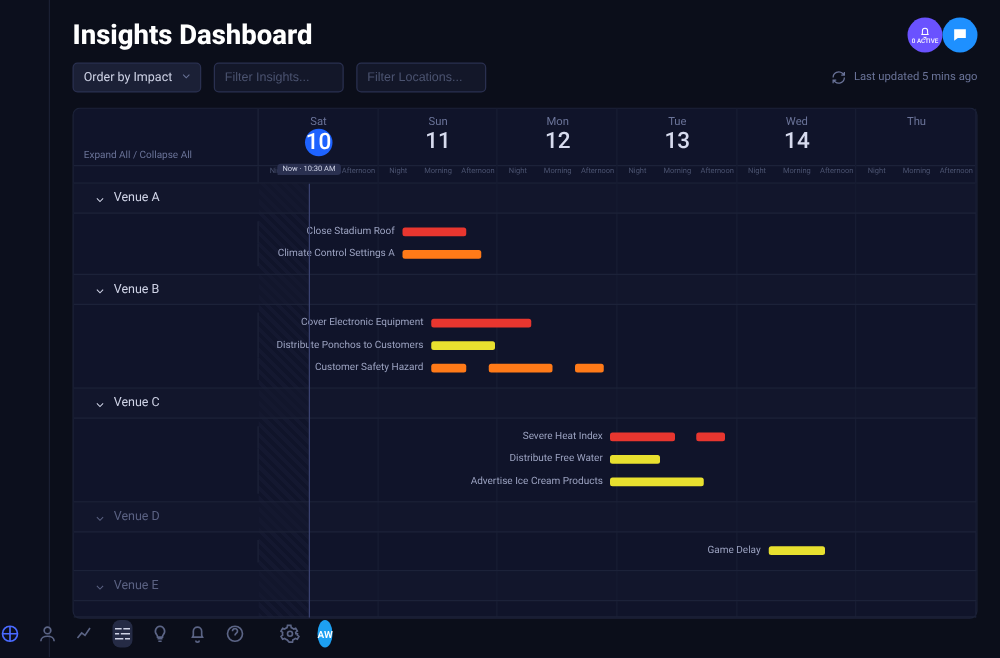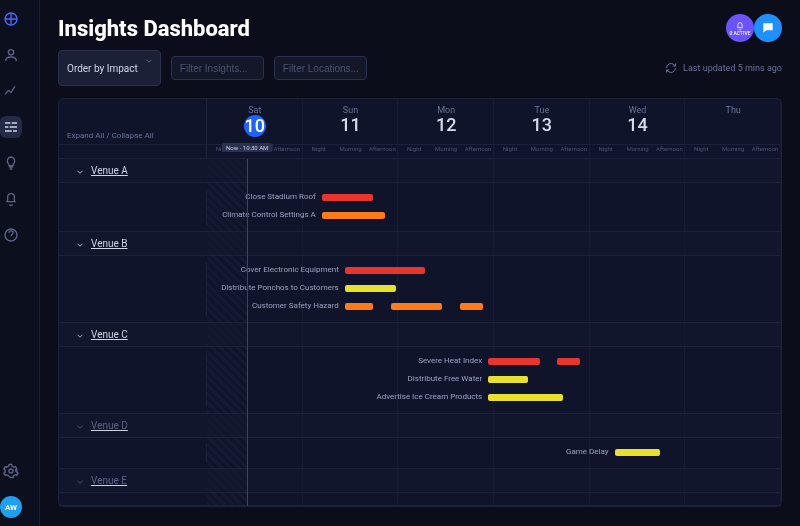--- a/index.html
+++ b/index.html
@@ -1,56 +1,56 @@
 <!DOCTYPE html>
 <html><head>
 <meta charset="utf-8">
 <style>
   * { box-sizing: border-box; margin: 0; padding: 0; }
   html, body { width: 800px; height: 526px; overflow: hidden; font-family: -apple-system, BlinkMacSystemFont, "Segoe UI", Roboto, sans-serif; background:#0b0e1a; color:#cfd3e6; }
   .app { display:flex; width:100%; height:100%; }
-  .sidebar { width:40px; background:#0c0f1d; border-right:1px solid #1a1f33; display:flex; flex-direction:column; align-items:flex-start; padding:8px 0; gap:14px; }
+  .sidebar { width:40px; background:#0c0f1d; border-right:1px solid #1a1f33; display:flex; flex-direction:row; align-items:flex-end; padding:8px 0; gap:14px; }
   .sidebar .sp { flex:1; }
   .side-icon { width:22px; height:22px; display:flex; align-items:center; justify-content:center; color:#5b6485; border-radius:6px; cursor:pointer; }
   .side-icon.active { background:#252b45; color:#cfd3e6; }
   .side-icon svg { width:16px; height:16px; }
   .avatar-badge { width:22px; height:22px; border-radius:50%; background:#1da0f2; color:#fff; font-size:8px; font-weight:600; display:flex; align-items:center; justify-content:center; }
   .main { flex:1; display:flex; flex-direction:column; }
   .topbar { display:flex; align-items:center; padding:14px 18px 8px 18px; }
   .title { font-size:22px; font-weight:800; color:#fff; flex:1; }
   .top-btn { width:28px; height:28px; border-radius:50%; display:flex; flex-direction:column; align-items:center; justify-content:center; font-size:6px; font-weight:600; color:#fff; cursor:pointer; }
   .notif { background:#6a52ff; }
   .notif .sub { font-size:5px; line-height:5px; opacity:.9;}
   .chatb { background:#1e90ff; }
   .chatb svg { width:14px; height:14px; }
   .controls { display:flex; align-items:center; padding:0 18px 12px 18px; gap:10px; }
-  .select { background:#1b2036; color:#cfd3e6; border:1px solid #2a3050; border-radius:4px; height:36px; padding:0 22px 0 8px; font-size:10px; display:flex; align-items:center; position:relative; cursor:pointer; }
+  .select { background:#1b2036; color:#cfd3e6; border:1px solid #2a3050; border-radius:4px; height:24px; padding:0 22px 0 8px; font-size:10px; display:flex; align-items:center; position:relative; cursor:pointer; }
   .select .chev { position:absolute; right:6px; top:5px; }
-  .input { background:#131729; border:1px solid #2a3050; border-radius:4px; height:24px; width:93px; padding:0 8px; font-size:10px; color:#cfd3e6; }
+  .input { background:#131729; border:1px solid #2a3050; border-radius:4px; height:24px; width:104px; padding:0 8px; font-size:10px; color:#cfd3e6; }
   .input::placeholder { color:#4b5370; }
   .controls .sp { flex:1; }
   .refresh { color:#6a7398; font-size:9px; display:flex; align-items:center; gap:6px; cursor:pointer; }
   .refresh svg { width:12px; height:12px; }
   .timeline-wrap { flex:1; overflow:hidden; padding:0 18px 0 18px; }
   .timeline { position:relative; border:1px solid #1c2239; border-radius:6px; background:#10142a; }
   .day-header { display:flex; height:46px; border-bottom:1px solid #1c2239; }
   .row-label-col { width:148px; flex:0 0 148px; border-right:1px solid #1c2239; display:flex; align-items:flex-end; padding:4px 8px; font-size:8px; color:#6a7398; gap:3px; cursor:pointer; }
   .days { flex:1; display:flex; }
   .day { flex:1; text-align:center; padding-top:6px; position:relative; }
   .day .dow { font-size:9px; color:#6a7398; }
   .day .num { font-size:18px; color:#d7dbee; font-weight:500; line-height:20px; }
   .day.current .num { background:#1e63ff; color:#fff; width:22px; height:22px; border-radius:50%; display:inline-flex; align-items:center; justify-content:center; }
   .subheader { display:flex; height:14px; border-bottom:1px solid #1c2239; font-size:6px; color:#4b5370; }
   .subheader .row-label-col { align-items:center; justify-content:flex-end; gap:4px; padding-bottom:0;}
   .subslots { flex:1; display:flex; }
   .subslots .slot { flex:1; text-align:center; white-space:nowrap; overflow:hidden; }
   .now-pill { position:absolute; top:44px; font-size:6px; background:#2a3050; color:#cfd3e6; padding:1px 4px; border-radius:3px; transform:translateX(-50%); white-space:nowrap; z-index:5;}
   .now-line { position:absolute; top:60px; bottom:0; width:1px; background:#3a4270; z-index:4; }
   .past-shade { position:absolute; left:148px; top:60px; bottom:0; background:repeating-linear-gradient(45deg,#141830,#141830 3px,#10142a 3px,#10142a 6px); z-index:1;}
-  .venues { position:relative; z-index:2;text-decoration:underline; }
+  .venues { position:relative; z-index:2; }
   .venue-head { display:flex; align-items:center; height:24px; border-bottom:1px solid #1c2239; font-size:10px; color:#cfd3e6; padding-left:16px; gap:8px; cursor:pointer; background:rgba(20,24,45,.5);}
   .venue-head .chev { width:8px; height:8px;}
   .track-row { display:flex; height:18px; }
   .track-row .row-label-col { border-right:1px solid #1c2239; }
   .track-area { flex:1; position:relative; border-bottom:0px solid #1c2239;}
   .venue-body { border-bottom:1px solid #1c2239; padding:6px 0;}
   .ins-label { position:absolute; font-size:8px; color:#9ba2c0; top:3px; transform:translateX(-100%); padding-right:6px; white-space:nowrap;}
   .bar { position:absolute; height:7px; top:5px; border-radius:2px;}
   .c-red { background:#e8362f; }
   .c-orange { background:#ff7a18; }

